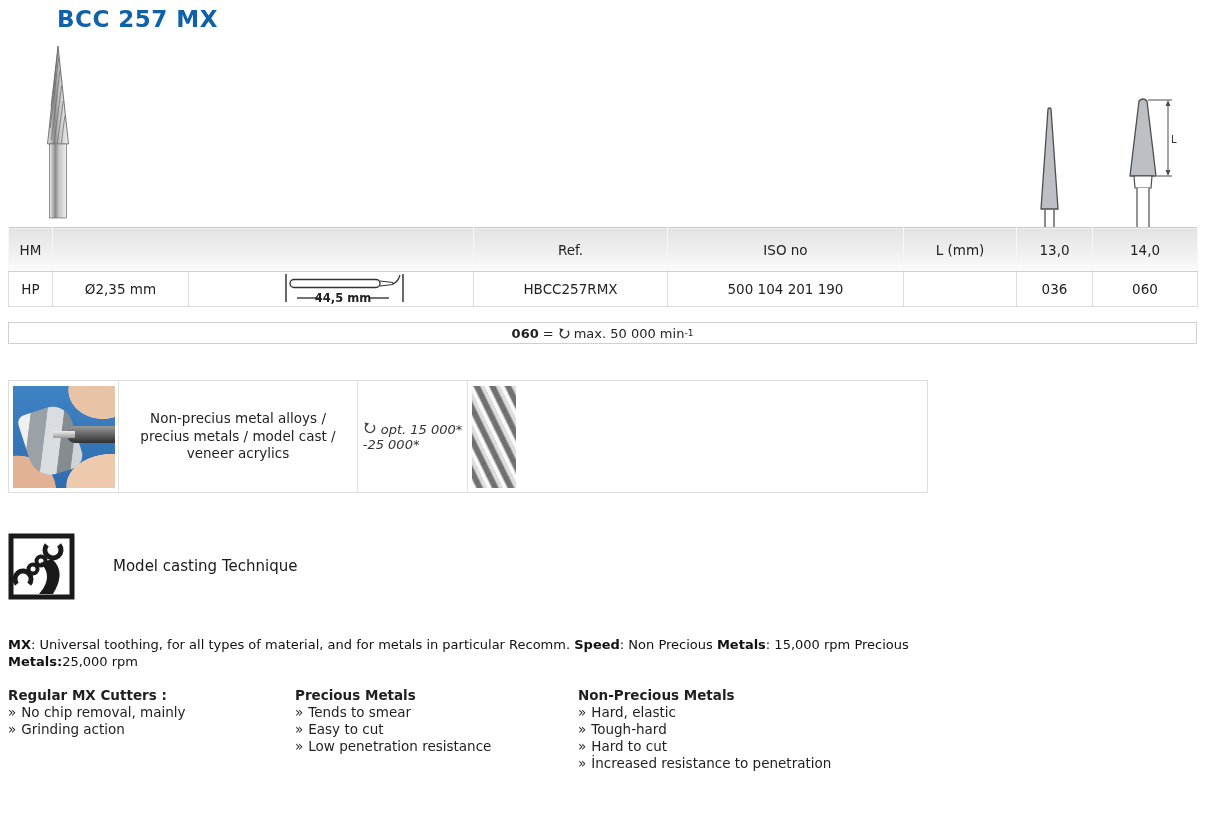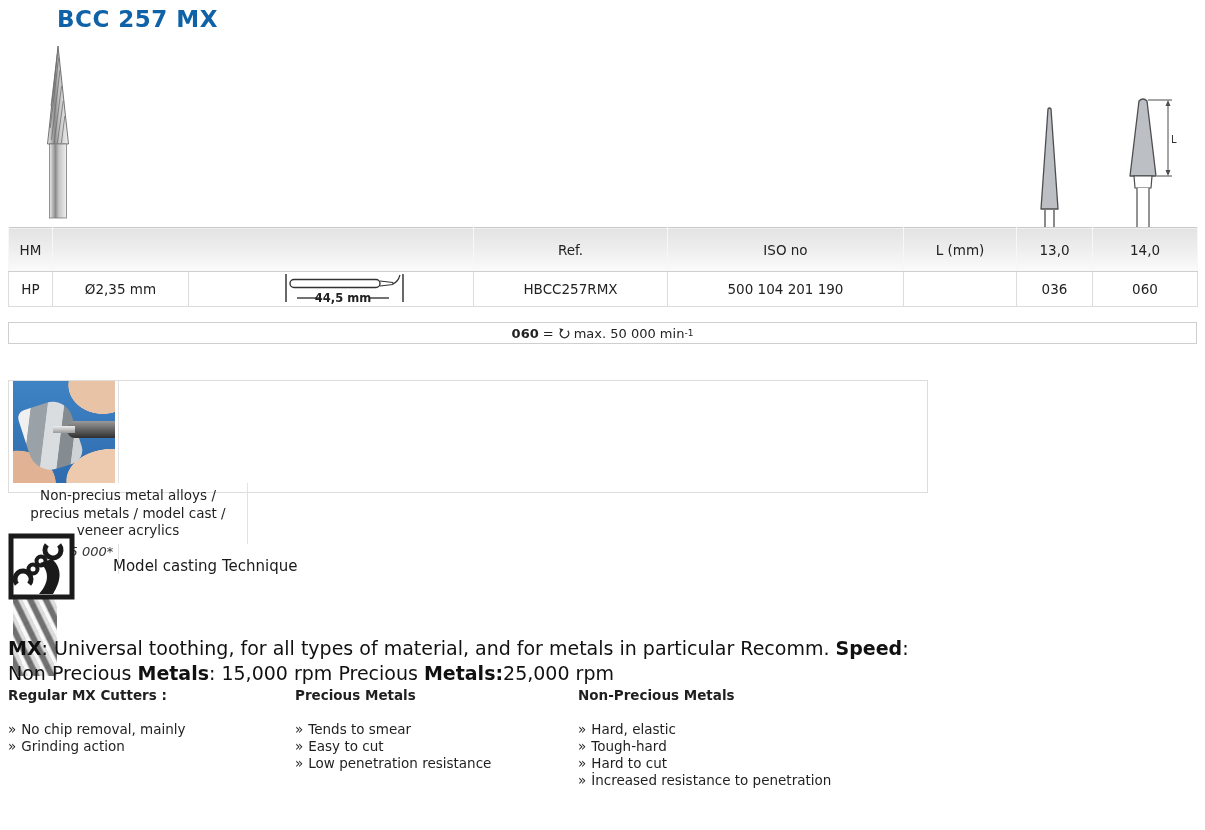--- a/index.html
+++ b/index.html
@@ -18,21 +18,21 @@
   table.spec tbody td { height:35px; background:#fff; border:1px solid #dcdcdc; }
   .shank-cell { text-align:right; }
   .shank-cell svg { display:block; margin-left:94px; }
 
   .table-footer { position:absolute; left:8px; top:322px; width:1189px; height:22px; border:1px solid #cfcfcf; background:#fff; display:flex; align-items:center; justify-content:center; font-size:13px; color:#222; }
   .table-footer b { font-weight:bold; margin-right:4px; }
   .table-footer .eq { margin-right:4px; }
   .table-footer .rot { margin:0 3px 0 0; position:relative; top:1px; }
   .table-footer sup { font-size:9px; }
 
-  .applications { position:absolute; left:8px; top:380px; width:920px; height:113px; border:1px solid #ddd; display:flex; background:#fff;flex-direction:column; }
+  .applications { position:absolute; left:8px; top:380px; width:920px; height:113px; border:1px solid #ddd; display:flex; background:#fff; }
   .app-cell { border-right:1px solid #e2e2e2; height:100%; display:flex; align-items:center; justify-content:center; }
   .app-cell.photo { width:110px; }
   .app-cell.mats { width:239px; text-align:center; font-size:13.5px; line-height:1.3; padding:4px 10px; }
   .app-cell.rpm  { width:110px; font-size:13px; color:#333; }
   .app-cell.tex  { flex:1; border-right:none; justify-content:flex-start; }
 
   .photo-art { width:102px; height:102px; position:relative; overflow:hidden;
     background:
       radial-gradient(62px 52px at 88% 4%,  #e9c3a6 0 55%, rgba(0,0,0,0) 56%),
       radial-gradient(70px 62px at 4% 102%, #e2b294 0 55%, rgba(0,0,0,0) 56%),
@@ -52,27 +52,27 @@
       repeating-linear-gradient(-30deg, rgba(50,50,50,0.35) 0 2px, rgba(0,0,0,0) 2px 12px);
   }
 
   .rpm-block { text-align:left;font-style:italic; }
   .rpm-line1 { display:flex; align-items:center; justify-content:flex-end; }
   .rpm-line1 .rot { margin-right:4px; }
 
   .technique-icon { position:absolute; left:8px; top:533px; }
   .technique-label { position:absolute; left:113px; top:557px; font-size:15px; color:#1a1a1a; }
 
-  .speed-note { position:absolute; left:8px; top:636px; width:928px; font-size:19px; line-height:1.32; color:#111; }
+  .speed-note { position:absolute; left:8px; top:636px; width:928px; font-size:13px; line-height:1.32; color:#111; }
   .speed-note .bld { font-weight:bold; }
 
   .cols { position:absolute; top:687px; left:8px; width:1060px; display:flex; }
   .col { width:287px; margin-right:0; }
   .col + .col { margin-left:0; }
-  .col-heading { font-weight:bold; font-size:13.5px; margin-bottom:18px; }
+  .col-heading { font-weight:bold; font-size:13.5px; margin-bottom:1px; }
   .col-item { font-size:13.5px; line-height:17px; }
   .col-item .blt { margin-right:5px; }
   #col-2 { position:absolute; left:287px; top:0; }
   #col-3 { position:absolute; left:570px; top:0; }
   #col-1 { position:absolute; left:0; top:0; }
 
   svg text { font-family:"DejaVu Sans", sans-serif; }
 </style>
 </head>
 <body>

